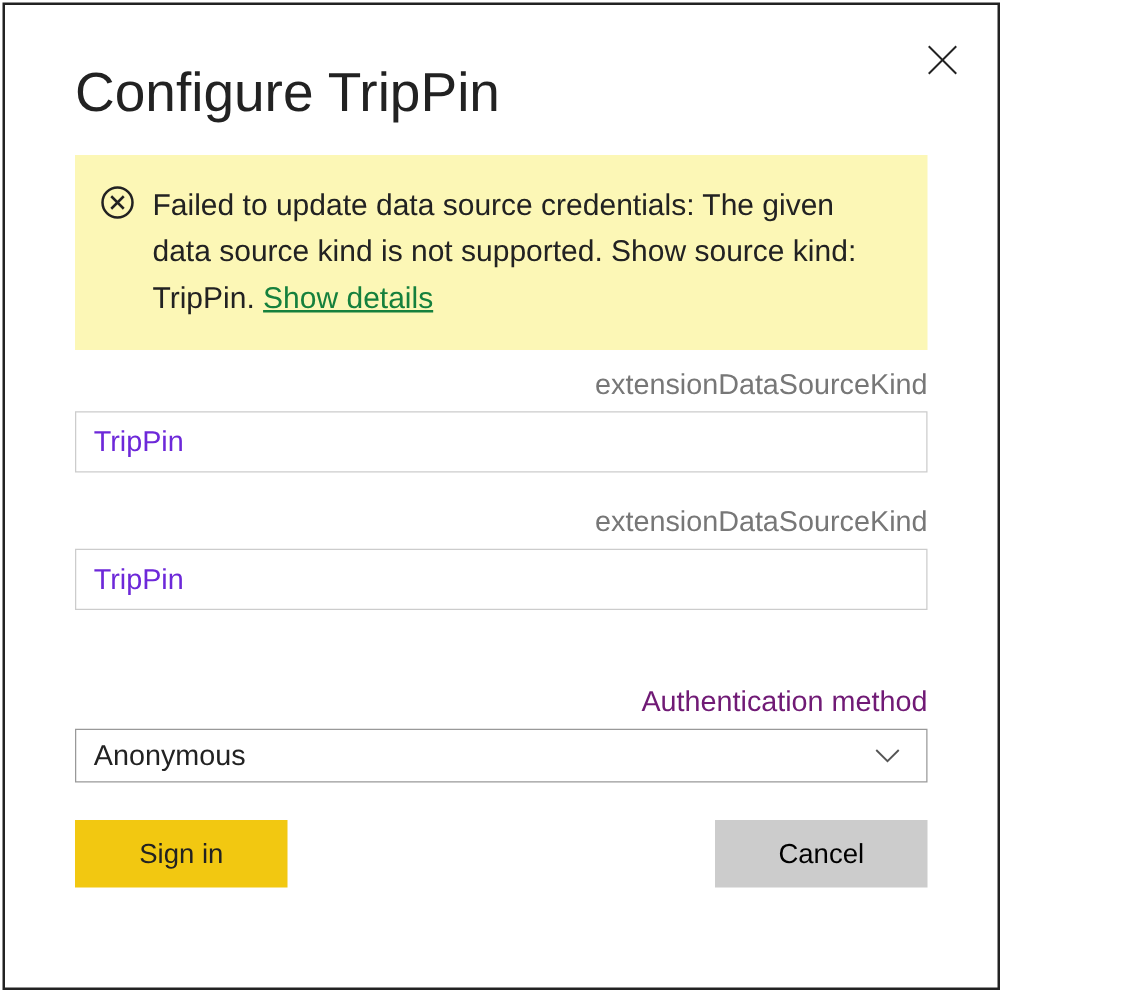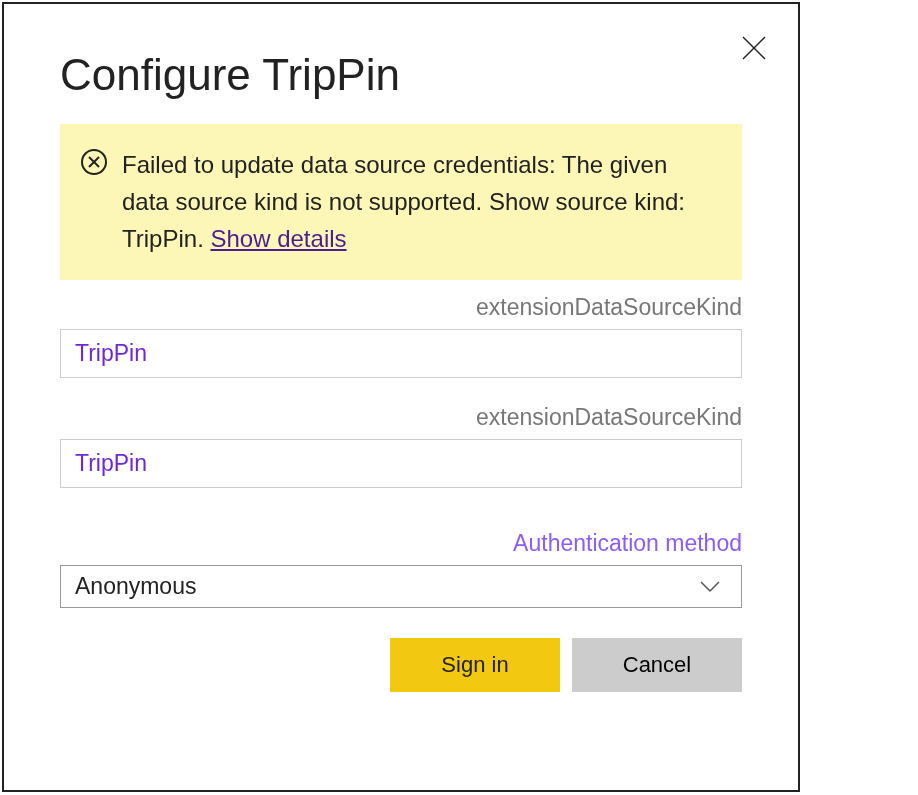--- a/index.html
+++ b/index.html
@@ -59,33 +59,33 @@
     }
     .error-text {
       font-size: 24px;
       line-height: 1.55;
       color: #222;
       font-weight: 400;
     }
     .error-link {
       text-decoration: underline;
       cursor: pointer;
-      color: #4c1d95;
+      color: #15803d;
     }
     .field-label {
       font-size: 23px;
       color: #777;
       margin-top: 6px;
       margin-bottom: 8px;
       font-weight: 400;
       text-align: right;
     }
     .field-label.auth {
-      color: #8b5cf6;
-      margin-top: 22px;
+      color: #701a75;
+      margin-top: 40px;
     }
     .field-input {
       width: 100%;
       border: 1px solid #ccc;
       font-size: 23px;
       padding: 10px 14px;
       color: #6d28d9;
       background: #fff;
       font-family: inherit;
       margin-bottom: 20px;
@@ -102,21 +102,21 @@
       display: flex;
       justify-content: space-between;
       align-items: center;
       margin-bottom: 30px;
     }
     .chevron {
       margin-right: 6px;
     }
     .button-row {
       display: flex;
-      justify-content: flex-end;
+      justify-content: space-between;
       gap: 12px;
     }
     .btn {
       font-size: 22px;
       padding: 14px 0;
       border: none;
       cursor: pointer;
       font-family: inherit;
       min-width: 170px;
       text-align: center;

